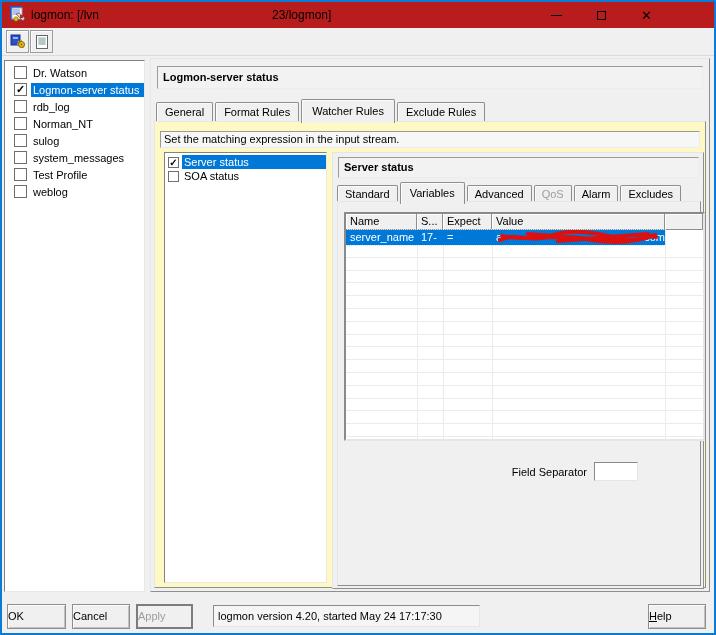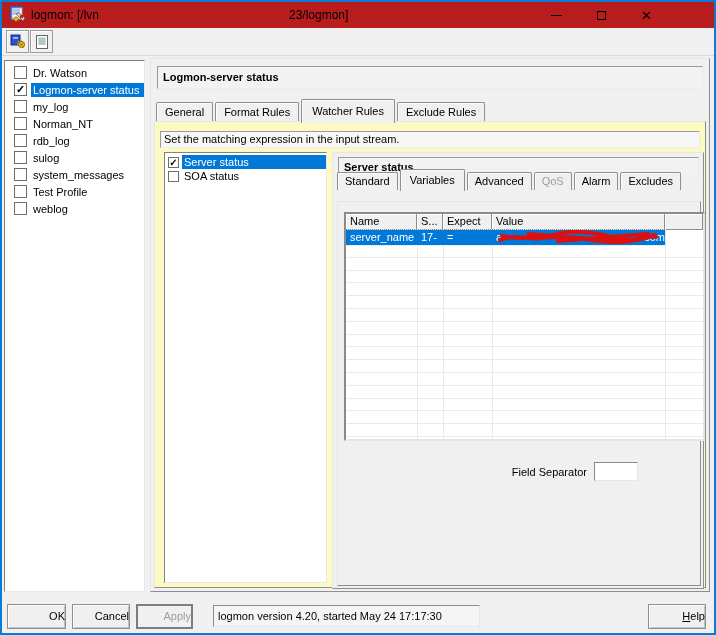--- a/index.html
+++ b/index.html
@@ -4,21 +4,21 @@
 <style>
   * { margin:0; padding:0; box-sizing:border-box; }
   body { width:716px; height:635px; font-family:"Liberation Sans", sans-serif; font-size:11px; color:#000; background:#fff; }
   .window { position:relative; width:716px; height:635px; background:#f0f0f0; box-shadow: inset 0 0 0 2px #0a7cd7; overflow:hidden; }
 
   
   .titlebar { position:absolute; left:2px; top:2px; right:2px; height:26px; background:#b91c1c; }
   .app-icon { position:absolute; left:8px; top:4px; width:17px; height:17px; }
   .title-text { position:absolute; top:0; height:26px; line-height:26px; font-size:12px; white-space:nowrap; }
   .title-left { left:29px; }
-  .title-mid { left:270px;margin-left:17px; }
+  .title-mid { left:270px; }
   .cap-btn { position:absolute; top:0; width:45px; height:26px; display:flex; align-items:center; justify-content:center; }
   .cap-min { right:135px; } .cap-max { right:90px; } .cap-close { right:45px; }
   .glyph-min { width:11px; height:1px; background:#000; }
   .glyph-max { width:9px; height:9px; border:1px solid #000; }
   .glyph-close { font-size:13px; font-weight:300; line-height:1; }
 
   
   .toolbar { position:absolute; left:2px; top:28px; right:2px; height:28px; background:#f0f0f0; border-bottom:1px solid #dadada; }
   .tool-btn { position:absolute; top:2px; width:23px; height:23px; background:#f0f0f0; border:1px solid #9d9d9d; box-shadow: inset 1px 1px 0 #fdfdfd; display:flex; align-items:center; justify-content:center; }
   .tool-btn.b1 { left:4px; } .tool-btn.b2 { left:28px; }
@@ -46,21 +46,21 @@
   .tab-panel-1 { position:absolute; left:4px; top:63px; width:552px; height:467px; background:#fef9c3; border:1px solid; border-color:#e6e6e6 #8e8e8e #8e8e8e #e6e6e6; z-index:2; }
 
   .info-box { position:absolute; left:5px; top:9px; width:540px; height:17px; background:#f7f7f7; line-height:15px; padding-left:3px; }
 
   .watcher-list { position:absolute; left:9px; top:30px; width:163px; height:431px; background:#fff; border:1px solid #828282; border-right-color:#e8e8e8; border-bottom-color:#e8e8e8; padding-top:2px; }
   .watcher-list .list-item { height:14px; padding-left:3px; }
   .watcher-list .checkbox { width:11px; height:11px; line-height:9px; font-size:10px; margin-right:3px; }
 
   .watcher-group { position:absolute; left:177px; top:30px; width:372px; height:437px; background:#f0f0f0; border:1px solid; border-color:#e6e6e6 #8e8e8e #8e8e8e #e6e6e6; }
   .watcher-header { position:absolute; left:5px; top:4px; width:361px; height:21px; line-height:19px; }
-  .tabs-2 { left:4px; top:15px; height:22px; }
+  .tabs-2 { left:4px; top:28px; height:22px; }
   .tabs-2 .tab { height:18px; line-height:17px; padding:0 7px; }
   .tabs-2 .tab.active { height:22px; line-height:20px; padding:0 9px; margin-bottom:-1px; }
   .tab-panel-2 { position:absolute; left:4px; top:48px; width:364px; height:385px; background:#f0f0f0; border:1px solid; border-color:#e6e6e6 #8e8e8e #8e8e8e #e6e6e6; z-index:2; }
 
   
   .var-table { position:absolute; left:6px; top:10px; width:361px; height:229px; background:#fff; border:2px solid; border-color:#8a8a8a #e6e6e6 #e6e6e6 #8a8a8a; overflow:hidden; }
   .vt-inner { position:relative; width:357px; height:225px; }
   .vt-header { position:absolute; left:0; top:0; width:357px; height:16px; display:flex;align-items:center; }
   .vt-hcell { height:16px; background:#f0f0f0; border-right:1px solid #8e8e8e; border-bottom:1px solid #8e8e8e; box-shadow: inset 1px 1px 0 #fff; padding-left:4px; line-height:15px; white-space:nowrap; overflow:hidden; }
   .vt-grid-v { position:absolute; top:16px; bottom:0; width:1px; background:#ebebeb; }
@@ -71,21 +71,21 @@
   .vt-cell.value { display:flex; }
   .scribble { position:absolute; left:6px; top:-2px; pointer-events:none; }
   .red-dot { position:absolute; left:660px; top:310px; width:5px; height:5px; background:#d41414; border:1px solid #7a0f0f; }
 
   
   .field-sep-row { position:absolute; left:0; top:260px; width:300px; display:flex; align-items:center; justify-content:flex-end; }
   .field-sep-label { margin-right:7px; }
   .field-sep-input { width:44px; height:19px; background:#fff; border:1px solid; border-color:#8a8a8a #e6e6e6 #e6e6e6 #8a8a8a; outline:none; font-family:"Liberation Sans",sans-serif; font-size:11px; padding:0 3px; }
 
   
-  .btn { position:absolute; height:25px; background:#f0f0f0; border:1px solid #8e8e8e; box-shadow: inset 1px 1px 0 #fdfdfd, inset -1px -1px 0 #c2c2c2; font-family:"Liberation Sans",sans-serif; font-size:11px; text-align:right; line-height:23px; }
+  .btn { position:absolute; height:25px; background:#f0f0f0; border:1px solid #8e8e8e; box-shadow: inset 1px 1px 0 #fdfdfd, inset -1px -1px 0 #c2c2c2; font-family:"Liberation Sans",sans-serif; font-size:11px; text-align:left; line-height:23px; }
   .btn-ok { left:7px; top:604px; width:59px; }
   .btn-cancel { left:72px; top:604px; width:58px; }
   .btn-apply { left:136px; top:604px; width:57px; border:2px solid #7d7d7d; box-shadow:none; color:#9d9d9d; line-height:21px; }
   .status-box { position:absolute; left:213px; top:605px; width:267px; height:22px; background:#f5f5f5; border:1px solid; border-color:#8a8a8a #e6e6e6 #e6e6e6 #8a8a8a; line-height:20px; padding-left:4px; white-space:nowrap; }
   .btn-help { left:648px; top:604px; width:58px; }
   .btn-help u { text-decoration:underline; }
 </style>
 </head>
 <body>
 
@@ -135,29 +135,25 @@
       <div class="list-item">
         <span class="checkbox"></span>
         <span class="item-label">Dr. Watson</span>
       </div>
       <div class="list-item selected">
         <span class="checkbox checked">✓</span>
         <span class="item-label">Logmon-server status</span>
       </div>
       <div class="list-item">
         <span class="checkbox"></span>
-        <span class="item-label">my_log</span>
+        <span class="item-label">rdb_log</span>
       </div>
       <div class="list-item">
         <span class="checkbox"></span>
         <span class="item-label">Norman_NT</span>
-      </div>
-      <div class="list-item">
-        <span class="checkbox"></span>
-        <span class="item-label">rdb_log</span>
       </div>
       <div class="list-item">
         <span class="checkbox"></span>
         <span class="item-label">sulog</span>
       </div>
       <div class="list-item">
         <span class="checkbox"></span>
         <span class="item-label">system_messages</span>
       </div>
       <div class="list-item">

